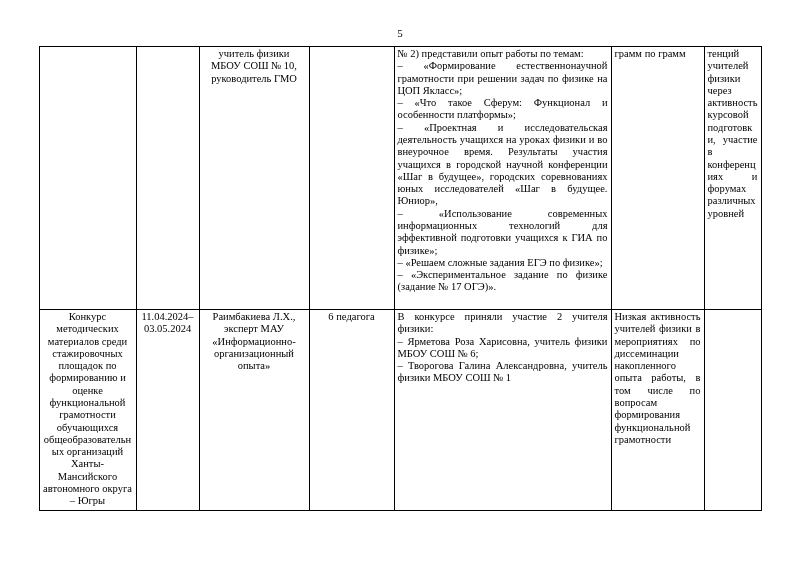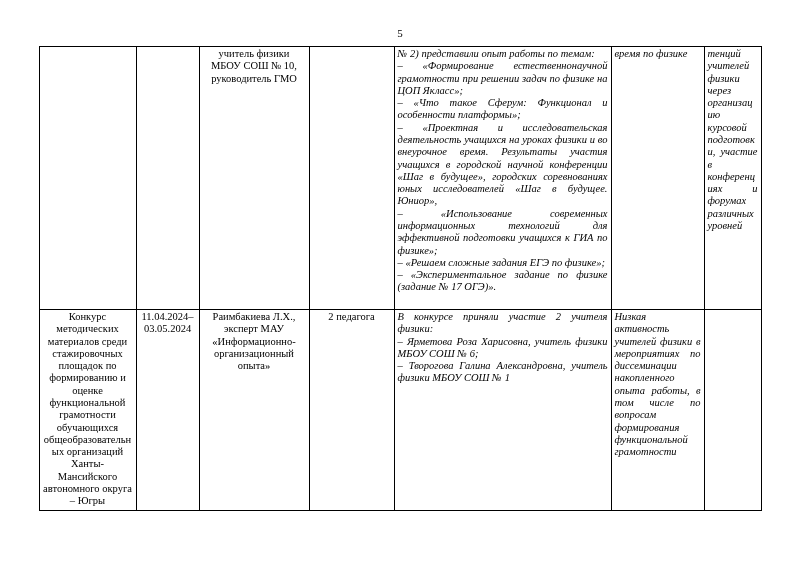--- a/index.html
+++ b/index.html
@@ -38,21 +38,21 @@
     font-size: 10.5px;
     line-height: 1.17;
     white-space: pre-line;
     overflow-wrap: break-word;
     hyphens: auto;
     -webkit-hyphens: auto;
   }
   tr.row-1 { height: 263px; }
   tr.row-2 { height: 196px; }
   td.center { text-align: center; }
-  td.just   { text-align: justify; font-style: italic; }
+  td.just   { text-align: justify; }
 </style>
 </head>
 <body>
 
 <div class="page">
 
   <div class="page-number">5</div>
 
   <table class="report-table">
     <colgroup>
@@ -70,29 +70,29 @@
         <td class="center"></td>
         <td class="center">учитель физики МБОУ СОШ № 10, руководитель ГМО</td>
         <td class="center"></td>
         <td class="just">№ 2) представили опыт работы по темам:
 – «Формирование естественнонаучной грамотности при решении задач по физике на ЦОП Якласс»;
 – «Что такое Сферум: Функционал и особенности платформы»;
 – «Проектная и исследовательская деятельность учащихся на уроках физики и во внеурочное время. Результаты участия учащихся в городской научной конференции «Шаг в будущее», городских соревнованиях юных исследователей «Шаг в будущее. Юниор»,
 – «Использование современных информационных технологий для эффективной подготовки учащихся к ГИА по физике»;
 – «Решаем сложные задания ЕГЭ по физике»;
 – «Экспериментальное задание по физике (задание № 17 ОГЭ)».</td>
-        <td class="just">время по физике</td>
-        <td class="just">тенций учителей физики через организацию курсовой подготовки, участие в конференциях и форумах различных уровней</td>
+        <td class="just">грамм по грамм</td>
+        <td class="just">тенций учителей физики через активность курсовой подготовки, участие в конференциях и форумах различных уровней</td>
       </tr>
       <tr class="row-2">
         <td class="center">Конкурс методических материалов среди стажировочных площадок по формированию и оценке функциональной грамотности обучающихся общеобразовательных организаций Ханты-Мансийского автономного округа – Югры</td>
         <td class="center">11.04.2024–
 03.05.2024</td>
         <td class="center">Раимбакиева Л.Х., эксперт МАУ «Информационно-организационный опыта»</td>
-        <td class="center">2 педагога</td>
+        <td class="center">6 педагога</td>
         <td class="just">В конкурсе приняли участие 2 учителя физики:
 – Ярметова Роза Харисовна, учитель физики МБОУ СОШ № 6;
 – Творогова Галина Александровна, учитель физики МБОУ СОШ № 1</td>
         <td class="just">Низкая активность учителей физики в мероприятиях по диссеминации накопленного опыта работы, в том числе по вопросам формирования функциональной грамотности</td>
         <td class="just"></td>
       </tr>
     </tbody>
   </table>
 
 </div>

